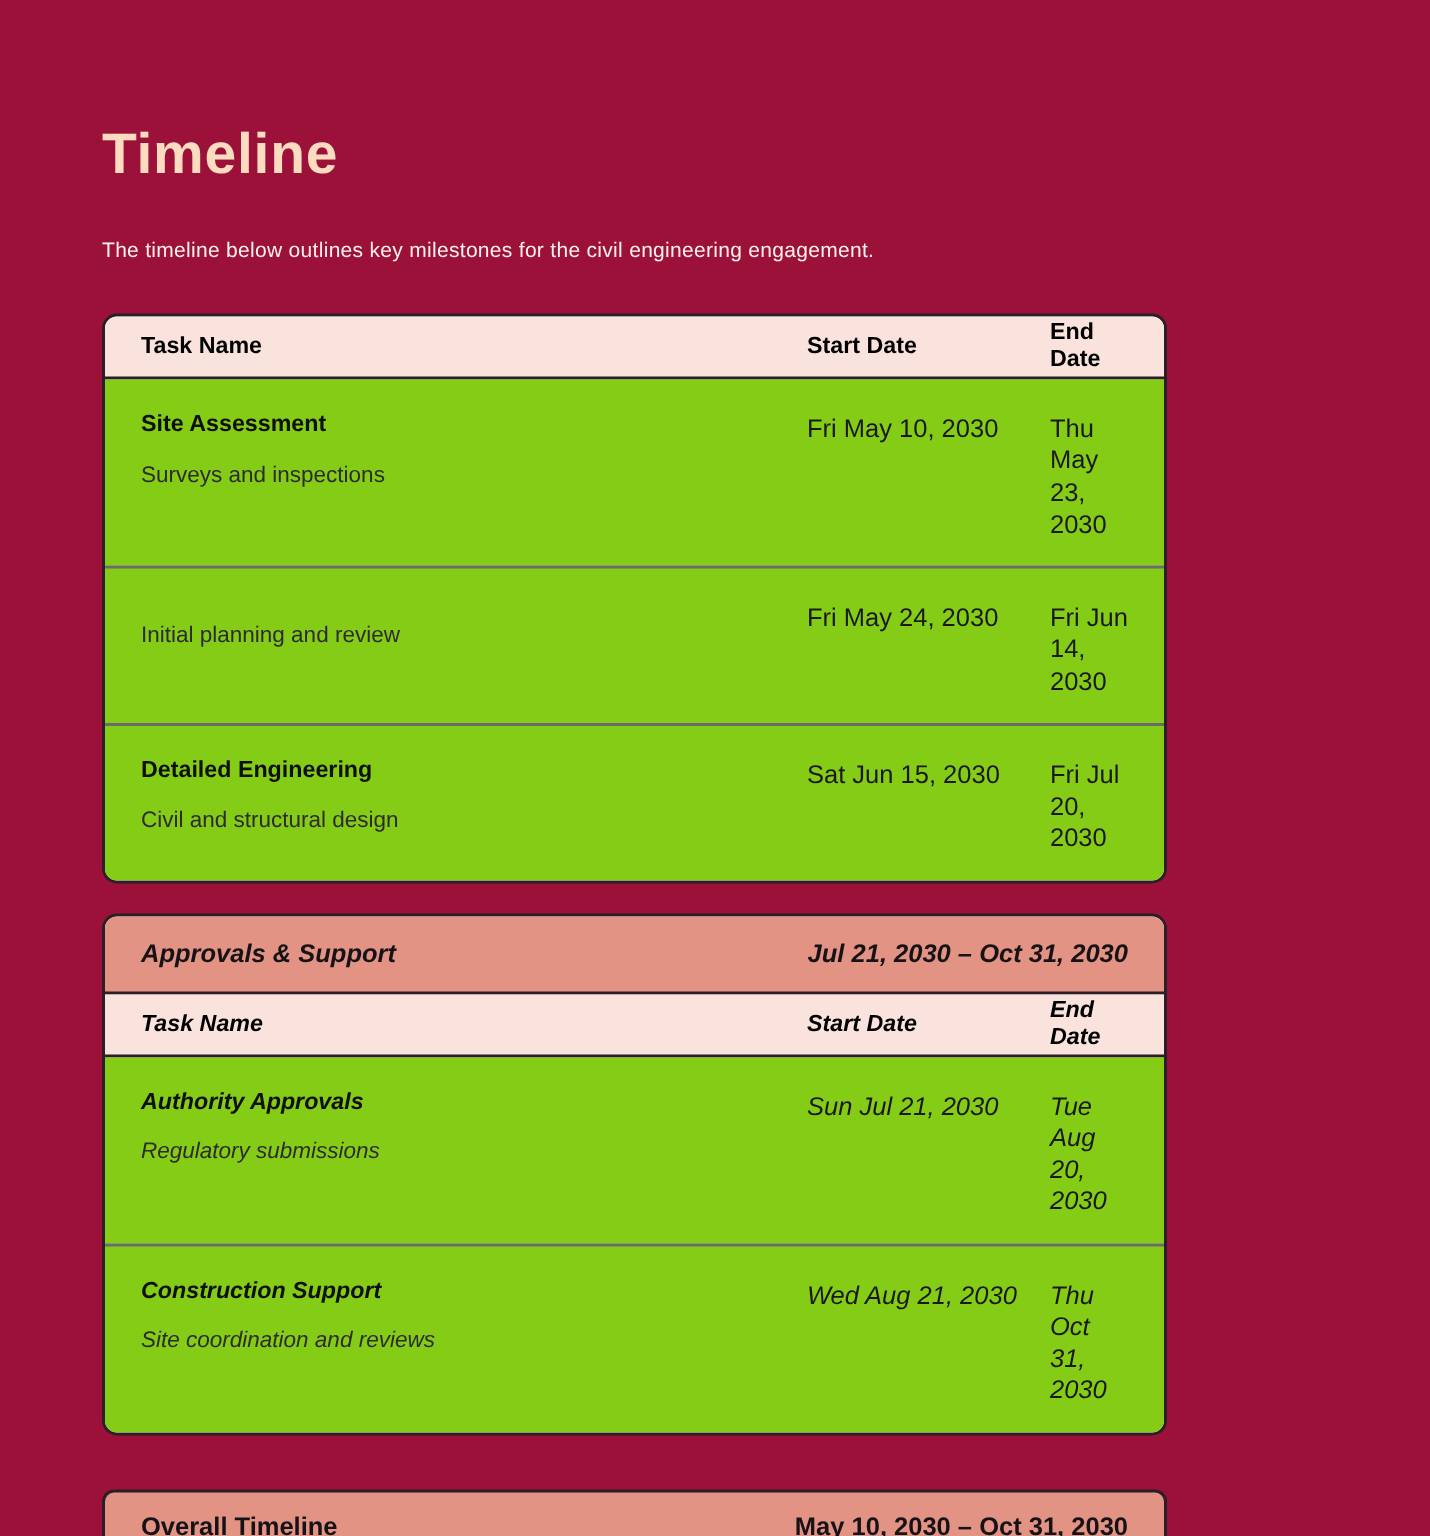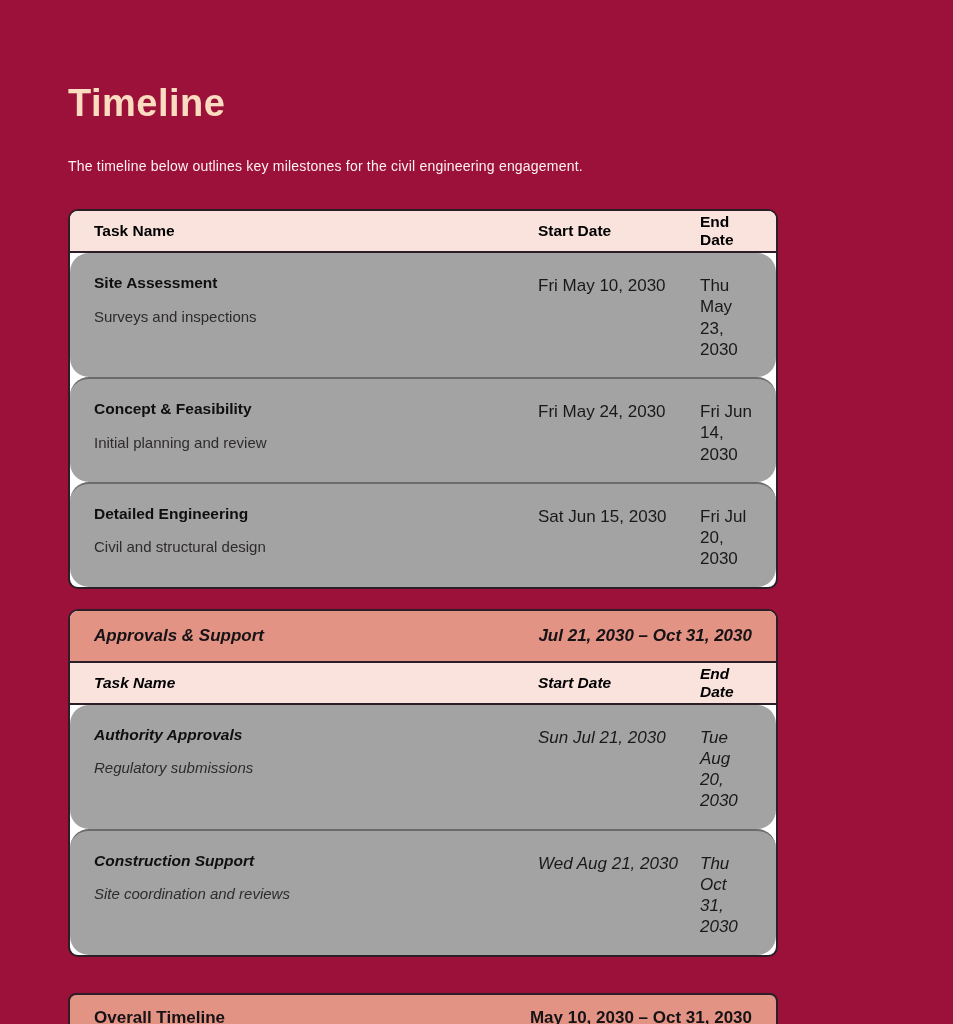--- a/index.html
+++ b/index.html
@@ -58,22 +58,21 @@
     border-bottom: 2px solid #2B1E26;
     font-size: 15.5px;
     font-weight: bold;
     color: #000000;
   }
   .task-row {
     display: grid;
     grid-template-columns: 444px 162px auto;
     align-items: start;
     padding: 21px 24px 17px 24px;
-    background: #a3a3a3;
-    border-radius: 19px;
+    background: #84cc16;
   }
   .task-row + .task-row { border-top: 2px solid #6B6B6B; }
   .task-name {
     font-size: 15.5px;
     font-weight: bold;
     color: #0f0f0f;
     line-height: 1.2;
   }
   .task-desc {
     margin-top: 15px;
@@ -118,21 +117,20 @@
     <div class="task-row">
       <div>
         <div class="task-name">Site Assessment</div>
         <div class="task-desc">Surveys and inspections</div>
       </div>
       <div class="date-cell">Fri May 10, 2030</div>
       <div class="date-cell">Thu May 23, 2030</div>
     </div>
     <div class="task-row">
       <div>
-        <div class="task-name">Concept &amp; Feasibility</div>
         <div class="task-desc">Initial planning and review</div>
       </div>
       <div class="date-cell">Fri May 24, 2030</div>
       <div class="date-cell">Fri Jun 14, 2030</div>
     </div>
     <div class="task-row">
       <div>
         <div class="task-name">Detailed Engineering</div>
         <div class="task-desc">Civil and structural design</div>
       </div>

